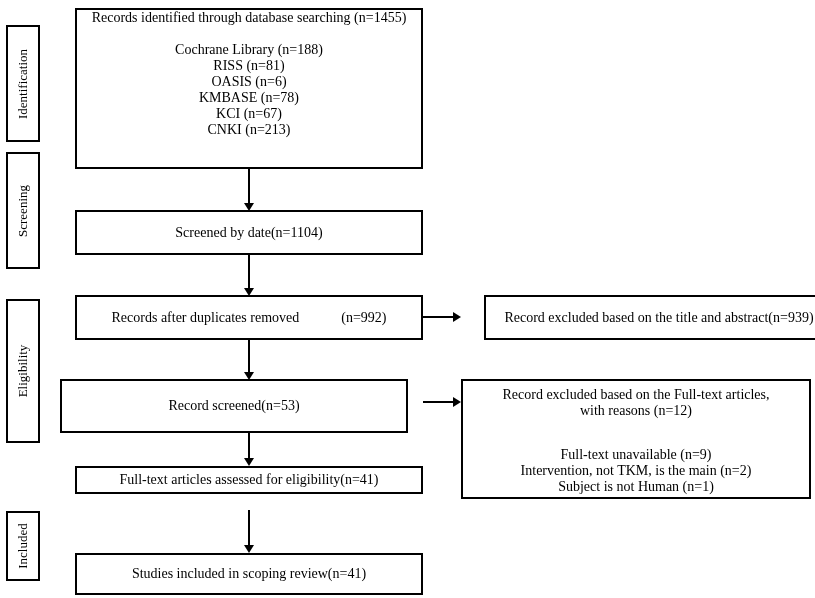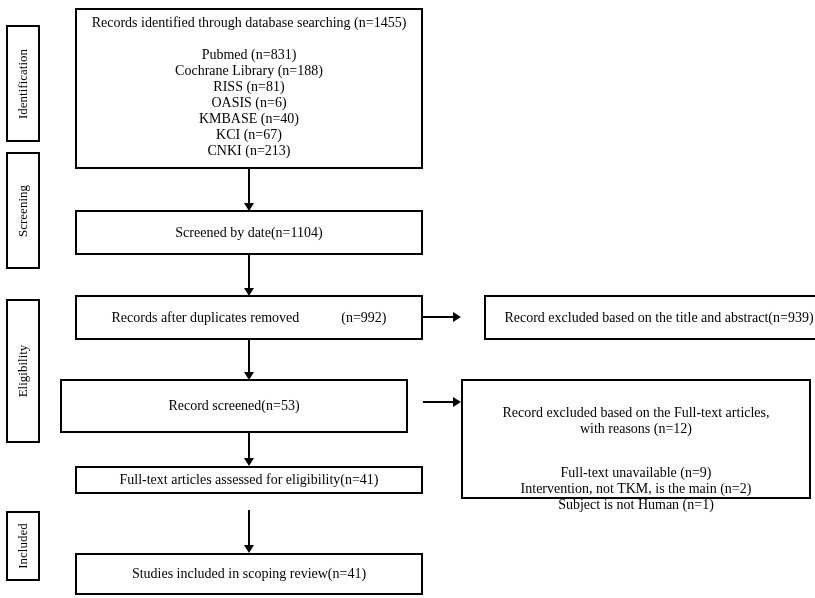--- a/index.html
+++ b/index.html
@@ -35,23 +35,23 @@
     background: #ffffff;
     display: flex;
     align-items: center;
     justify-content: center;
   }
   .stage span {
     transform: rotate(-90deg);
     white-space: nowrap;
     font-size: 13px;
   }
-  .topbox { padding-top: 5px; }
+  .topbox { }
   .topbox .spacer { height: 16px; }
-  .rbig { padding-top: 24px; }
+  .rbig { padding-top: 6px; }
   .rbig .spacer { height: 28px; }
   #arrows {
     position: absolute;
     left: 0;
     top: 0;
     width: 815px;
     height: 598px;
     pointer-events: none;
   }
   #arrows line { stroke: #000; stroke-width: 2; }
@@ -102,25 +102,24 @@
   <div class="stage" style="top:299px; height:144px;">
     <span>Eligibility</span>
   </div>
   <div class="stage" style="top:511px; height:70px;">
     <span>Included</span>
   </div>
 
   <div class="box topbox" style="left:75px; top:8px; width:348px; height:161px;">
     <div>Records identified through database searching (n=1455)</div>
     <div class="spacer"></div>
-    <div>Pubmed (n=831)</div>
     <div>Cochrane Library (n=188)</div>
     <div>RISS (n=81)</div>
     <div>OASIS (n=6)</div>
-    <div>KMBASE (n=40)</div>
+    <div>KMBASE (n=78)</div>
     <div>KCI (n=67)</div>
     <div>CNKI (n=213)</div>
   </div>
 
   <div class="box twoline" style="left:75px; top:210px; width:348px; height:45px;">
     <div>Screened by date</div>
     <div>(n=1104)</div>
   </div>
 
   <div class="box twoline" style="left:75px; top:295px; width:348px; height:45px;gap:42px;">

